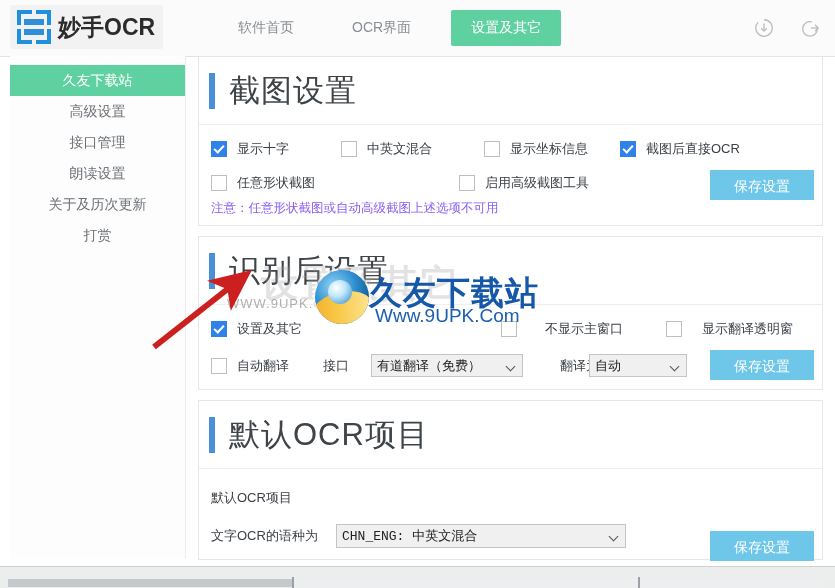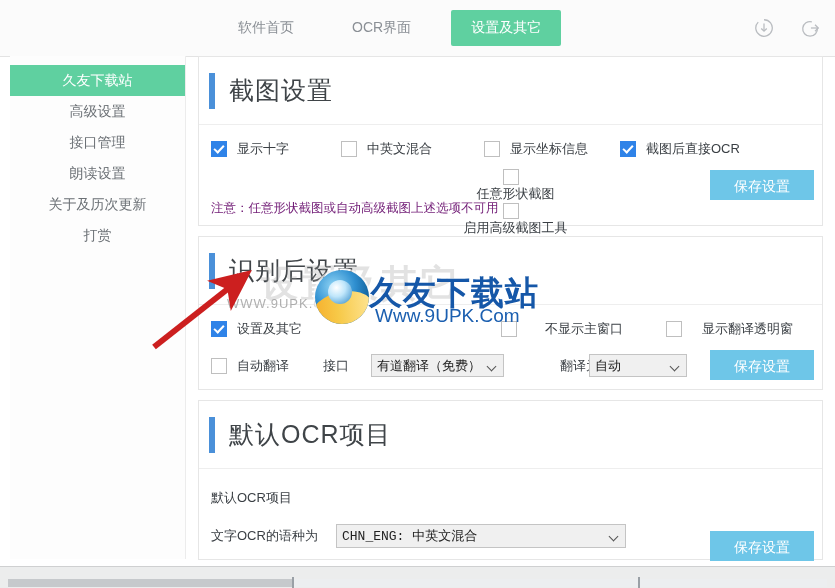--- a/index.html
+++ b/index.html
@@ -37,29 +37,29 @@
   .body-wrap{position:absolute;left:0;top:56px;width:835px;height:510px;}
   .sidebar{position:absolute;left:10px;top:0;width:175px;height:503px;background:#fdfdfd;border-right:1px solid #ececec;}
   .side-item{height:31px;line-height:31px;text-align:center;font-size:14px;color:#6b7075;cursor:pointer;margin-bottom:0;}
   .side-item.active{background:#5fd0a0;color:#fff;}
 
   .content{position:absolute;left:198px;top:0;width:625px;height:510px;}
 
   .panel{background:#fff;border:1px solid #e6e6e6;margin-bottom:10px;}
   .panel-head{height:67px;display:flex;align-items:center;padding-left:10px;border-bottom:1px solid #eeeeee;}
   .accent{width:6px;height:36px;background:#4a90d9;margin-right:14px;}
-  .panel-title{font-size:25px;color:#3f4448;letter-spacing:1px;}
+  .panel-title{font-size:31px;color:#3f4448;letter-spacing:1px;}
   .panel-body{padding:10px 12px 8px 12px;position:relative;}
 
   .row{display:flex;align-items:center;height:28px;}
   .cb{width:16px;height:16px;border:1px solid #bfbfbf;background:#fff;box-sizing:border-box;display:inline-block;flex:none;cursor:pointer;}
   .cb.on{background:#2f83e8;border-color:#2f83e8;position:relative;}
   .cb.on:after{content:"";position:absolute;left:4px;top:1px;width:4px;height:8px;border:solid #fff;border-width:0 2px 2px 0;transform:rotate(43deg);}
   .cb-label{margin-left:10px;font-size:13px;color:#3a3f44;white-space:nowrap;}
-  .note{font-size:12.5px;color:#701a75;margin-top:3px;}
+  .note{font-size:12.5px;color:#8b5cf6;margin-top:3px;}
 
   .btn-save{background:#6ec6e8;color:#fff;font-size:14px;width:104px;height:30px;line-height:30px;text-align:center;border:none;cursor:pointer;}
 
   select.sel{
     height:23px;border:1px solid #c4c4c4;background:#f0f0f0;
     font-size:13px;color:#222;padding-left:5px;
     font-family:"Liberation Sans","DejaVu Sans",sans-serif;
     -webkit-appearance:none;appearance:none;cursor:pointer;
   }
   .selwrap{position:relative;display:inline-block;}
@@ -90,20 +90,31 @@
   .hscroll{position:absolute;left:8px;top:12px;width:819px;height:8px;background:#eceef0;}
   .hthumb{position:absolute;left:8px;top:12px;width:285px;height:8px;background:#c6c9cc;}
   .sep{position:absolute;top:10px;width:2px;height:12px;background:#9aa0a6;}
 </style>
 </head>
 <body>
 
 <div class="app">
 
   <div class="topbar">
+    <div class="brand">
+      <div class="logo-box">
+        <div class="corner c1"></div>
+          <div class="corner c2"></div>
+        <div class="corner c3"></div>
+          <div class="corner c4"></div>
+        <div class="bar b1"></div>
+          <div class="bar b2"></div>
+      </div>
+      <div class="brand-text">妙手OCR</div>
+    </div>
 
     <div class="nav">
       <div class="nav-item">软件首页</div>
       <div class="nav-item">OCR界面</div>
       <div class="nav-item active">设置及其它</div>
     </div>
 
     <div class="topicons">
       <svg class="ticon" viewBox="0 0 24 24" fill="none" stroke="#b9bcc0" stroke-width="1.4">
         <path d="M12 3a9 9 0 1 1-6.3 2.6"></path>
@@ -145,21 +156,21 @@
             <span class="cb"></span>
             <span class="cb-label">中英文混合</span>
             <span style="width:52px"></span>
             <span class="cb"></span>
             <span class="cb-label">显示坐标信息</span>
             <span style="width:32px"></span>
             <span class="cb on"></span>
             <span class="cb-label">截图后直接OCR</span>
           </div>
 
-          <div class="row" style="margin-top:6px;position:relative;flex-direction:column;">
+          <div class="row" style="margin-top:6px;position:relative;">
             <span class="cb"></span>
             <span class="cb-label">任意形状截图</span>
             <span style="width:144px"></span>
             <span class="cb"></span>
             <span class="cb-label">启用高级截图工具</span>
             <button class="btn-save" style="position:absolute;right:-4px;top:1px;">保存设置</button>
           </div>
 
           <div class="note">注意：任意形状截图或自动高级截图上述选项不可用</div>
         </div>
@@ -178,21 +189,21 @@
             <span class="cb-label" style="position:absolute;left:324px;">不显示主窗口</span>
             <span class="cb" style="position:absolute;left:455px;"></span>
             <span class="cb-label" style="position:absolute;left:481px;">显示翻译透明窗</span>
           </div>
 
           <div class="row" style="margin-top:7px;position:relative;height:31px;">
             <span class="cb"></span>
             <span class="cb-label">自动翻译</span>
             <span class="lbl" style="position:absolute;left:112px;">接口</span>
             <span class="selwrap" style="position:absolute;left:160px;">
-              <select class="sel" style="width:133px">
+              <select class="sel" style="width:152px">
                 <option>有道翻译（免费）</option>
               </select>
             </span>
             <span class="lbl" style="position:absolute;left:322px;margin-left:27px;">翻译为</span>
             <span class="selwrap" style="position:absolute;left:378px;">
               <select class="sel" style="width:98px">
                 <option>自动</option>
               </select>
             </span>
             <button class="btn-save" style="position:absolute;right:-4px;top:0px;">保存设置</button>

